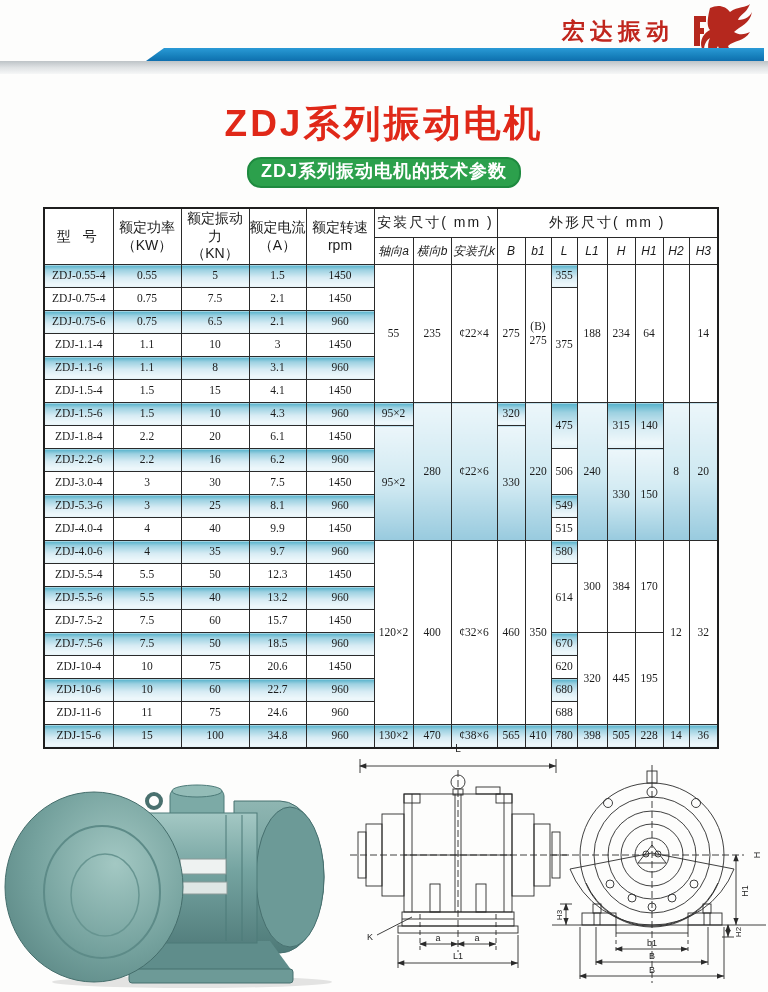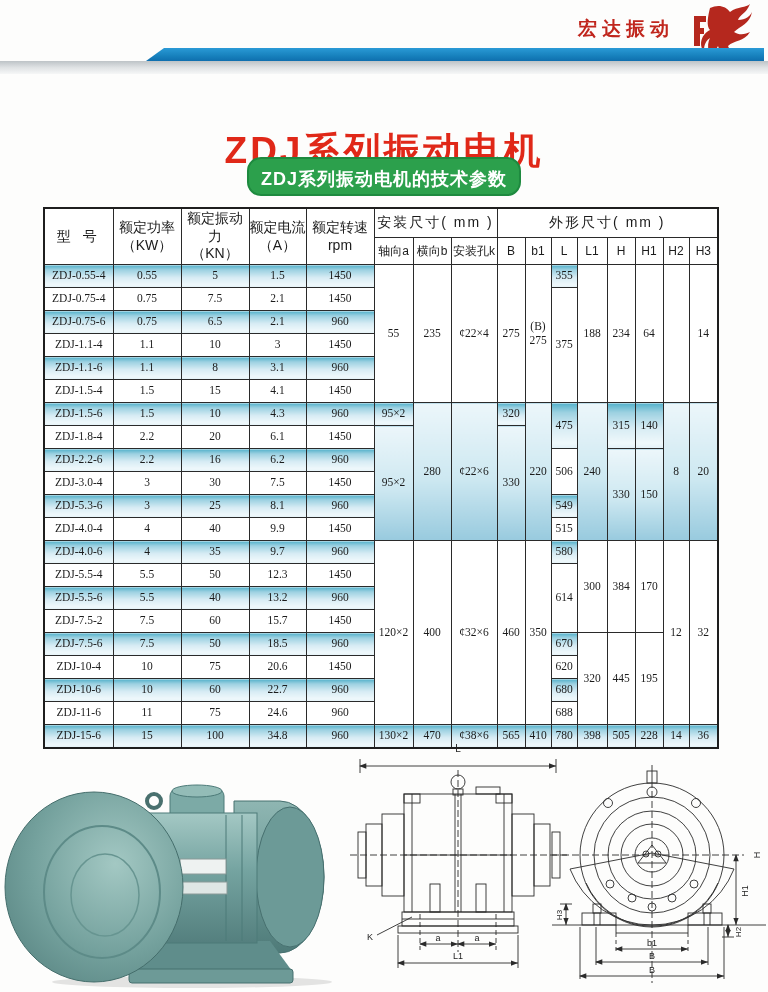--- a/index.html
+++ b/index.html
@@ -1,43 +1,43 @@
 <!DOCTYPE html>
 <html><head>
 <meta charset="utf-8">
 <style>
   html,body{margin:0;padding:0;background:#e8e8e8;}
   .page{position:relative;width:768px;height:992px;margin:0 auto;background:#fdfdfc;overflow:hidden;
         font-family:"Liberation Sans","DejaVu Sans",sans-serif;}
   
-  .brand-text{position:absolute;top:16px;right:94px;font-size:19px;font-weight:bold;
+  .brand-text{position:absolute;top:16px;right:94px;font-size:23px;font-weight:bold;
               color:#c0261d;letter-spacing:5px;}
   .logo{position:absolute;top:2px;right:16px;width:72px;height:58px;}
   .blue-bar{position:absolute;top:48px;left:146px;width:618px;height:13px;
             background:linear-gradient(180deg,#2a9ad6 0%,#1781bd 60%,#0f6fae 100%);
             clip-path:polygon(18px 0,100% 0,100% 100%,0 100%);}
   .grey-band{position:absolute;top:61px;left:0;width:768px;height:13px;
              background:linear-gradient(180deg,#bdc3c7 0%,#dfe2e4 50%,#f6f7f7 100%);}
   .page-title{position:absolute;top:99px;left:0;width:100%;text-align:center;
-              font-size:37px;font-weight:bold;color:#e02818;letter-spacing:3px;margin-top:27px;}
+              font-size:37px;font-weight:bold;color:#e02818;letter-spacing:3px;}
   .subtitle-badge{position:absolute;top:157px;left:50%;transform:translateX(-50%);
                   background:#2ca04c;border:2px solid #1e8a3f;color:#ffffff;
-                  font-size:18px;font-weight:bold;padding:8px 12px 3px;border-radius:14px;
+                  font-size:18px;font-weight:bold;padding:0 12px 3px;border-radius:14px;
                   letter-spacing:1px;white-space:nowrap;}
   
   .table-wrap{position:absolute;left:43px;top:207px;}
   table.spec{border-collapse:collapse;table-layout:fixed;width:674px;border:2px solid #1e1e1e;
              background:#ffffff;}
   table.spec th,table.spec td{border:1px solid #2a2a2a;text-align:center;vertical-align:middle;
              padding:0;white-space:pre-line;color:#1b1b1b;overflow:hidden;}
   table.spec th{font-weight:normal;line-height:1.25;}
   th.h-group{height:28px;font-size:14px;letter-spacing:2px;}
   th.h-main{font-size:14px;}
   th.h-model{font-size:14px;letter-spacing:4px;margin-left:20px;}
-  tr.subhead th{height:26px;font-size:12px;}
+  tr.subhead th{height:26px;font-size:12px;font-style:italic;}
   table.spec td{height:22px;font-family:"Liberation Serif","DejaVu Serif",serif;
                 font-size:11.5px;line-height:1.15;}
   td.hl{background:linear-gradient(180deg,#55b2cb 0%,#9dd1e1 20%,#d7ecf4 55%,#eff8fb 88%,#e3f2f8 100%);}
   td.wash{background:linear-gradient(180deg,#ecf6fa 0%,#cde8f1 55%,#98cade 100%);}
   td.b1note{line-height:2.6;}
   
   .motor-photo{position:absolute;left:2px;top:783px;width:332px;height:206px;}
   .side-drawing{position:absolute;left:350px;top:742px;width:218px;height:235px;}
   .end-drawing{position:absolute;left:552px;top:765px;width:214px;height:222px;}
   svg text{font-family:"Liberation Sans","DejaVu Sans",sans-serif;fill:#222;}

